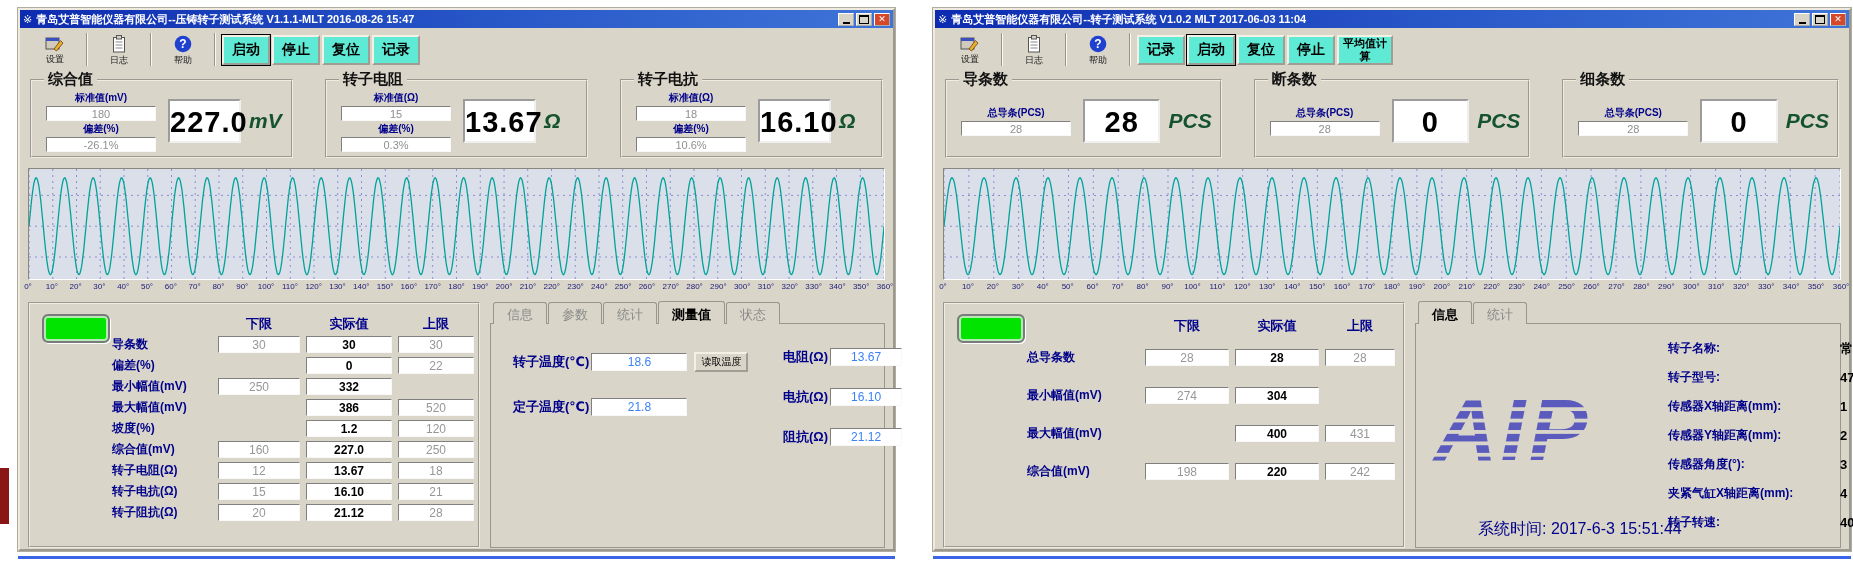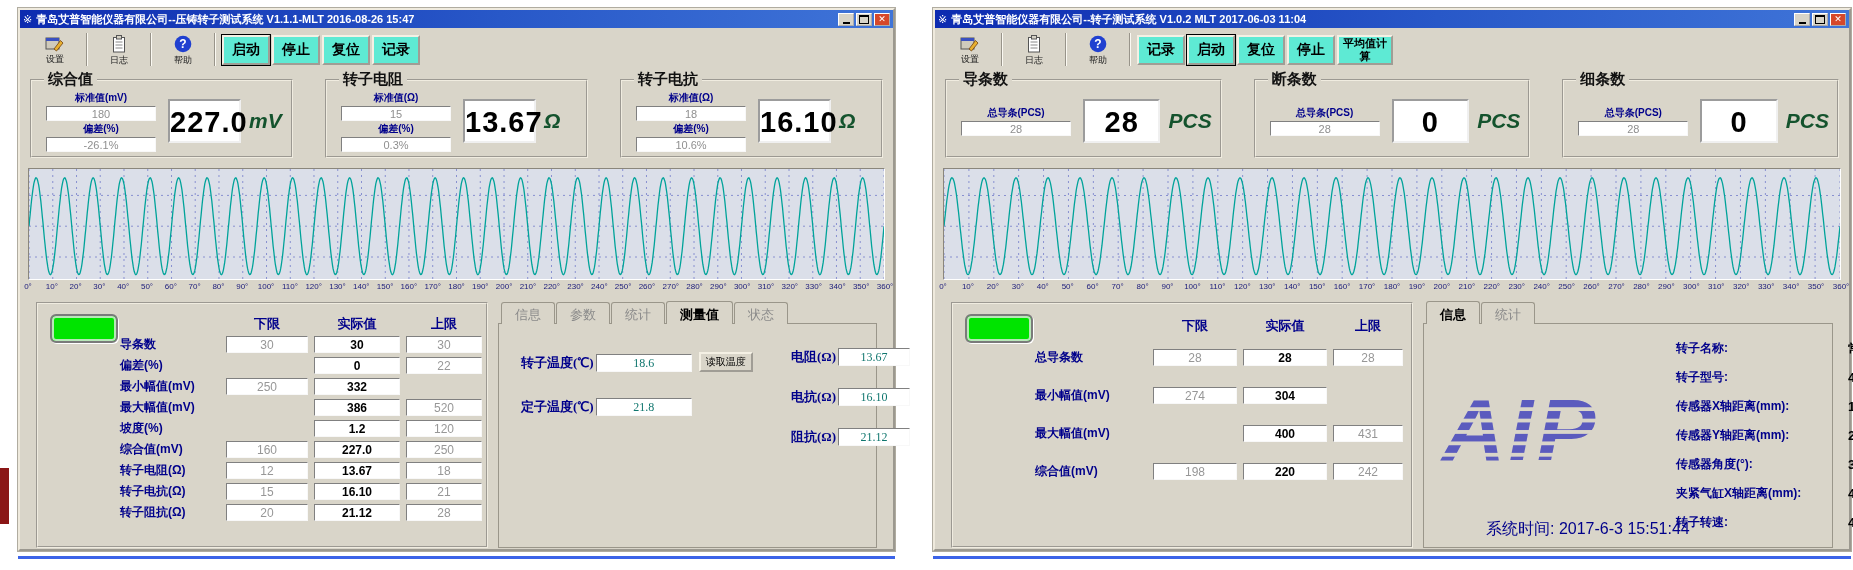--- a/index.html
+++ b/index.html
@@ -54,21 +54,21 @@
   .bigunit { font-size:21px; font-weight:bold; color:#14532d; min-width:34px;font-style:italic; }
 
   
   .waveplot { margin:10px 8px 0; }
   .plot { height:112px; border:1px solid #8a867c; border-right-color:#fff; border-bottom-color:#fff; }
   .plot svg { width:100%; height:100%; display:block; }
   .tickrow { position:relative; height:13px; margin-top:1px; }
   .tick { position:absolute; top:1px; transform:translateX(-50%); font-size:8px; color:#1a1a7a; white-space:nowrap; }
 
   
-  .bottomrow { margin:8px 16px 0; display:flex; gap:10px; height:246px; }
+  .bottomrow { margin:8px 8px 0; display:flex; gap:10px; height:246px; }
   .resultbox { border:2px groove #f0ece0; position:relative; padding:8px 4px; }
   #win-left  .resultbox { width:452px; }
   #win-right .resultbox { width:462px; }
   .glight { position:absolute; left:12px; top:10px; width:68px; height:29px; border-radius:6px;
             border:2px solid #7a7a7a; box-shadow:inset 0 0 0 2px #b8e8b8, 1px 1px 0 #fff; }
 
   .rtable { margin-left:78px; margin-top:2px; }
   .trow { display:grid; align-items:center; column-gap:6px; }
   #win-left  .trow { grid-template-columns:100px 82px 86px 76px; height:21px; }
   #win-right .trow { grid-template-columns:112px 84px 84px 70px; height:38px; }
@@ -82,24 +82,24 @@
   .tbox.act { color:#000; font-weight:bold; }
 
   .tabpanel { flex:1; display:flex; flex-direction:column; min-width:0; }
   .tabstrip { display:flex; padding-left:3px; height:22px; position:relative; z-index:2; }
   .tab { padding:3px 13px 0; font-size:13px; color:#8a8a8a; background:#d9d5c9;
          border:1px solid #9a968a; border-bottom:none; border-radius:3px 3px 0 0; margin-right:1px; }
   .tab.active { color:#000; font-weight:bold; height:23px; margin-top:-1px; padding-top:4px; }
   .tabcontent { flex:1; border:1px solid #9a968a; margin-top:-1px; position:relative; background:#d9d5c9; }
 
   
-  .mfield { position:absolute; display:flex; align-items:flex-end; white-space:nowrap;font-family:Liberation Serif, serif; }
+  .mfield { position:absolute; display:flex; align-items:center; white-space:nowrap; }
   .mlabel { font-size:13px; font-weight:bold; color:#00008b; }
   .mbox { display:inline-block; width:96px; height:18px; line-height:17px; background:#fff;
-          text-align:center; font-size:12px; color:#0f766e;
+          text-align:center; font-size:12px; color:#3b82f6;
           border:1px solid; border-color:#808080 #f8f8f8 #f8f8f8 #808080; margin-left:2px; }
   .mbox.narrow { width:72px; }
   .mbtn { height:20px; margin-left:7px; font-family:inherit; font-size:10px; padding:0 5px;
           background:#d9d5c9; border:2px outset #f4f0e4; }
   .f1 { left:22px; top:28px; }
   .f2 { left:22px; top:74px; }
   .f3 { left:292px; top:24px; }
   .f4 { left:292px; top:64px; }
   .f5 { left:292px; top:104px; }
 

